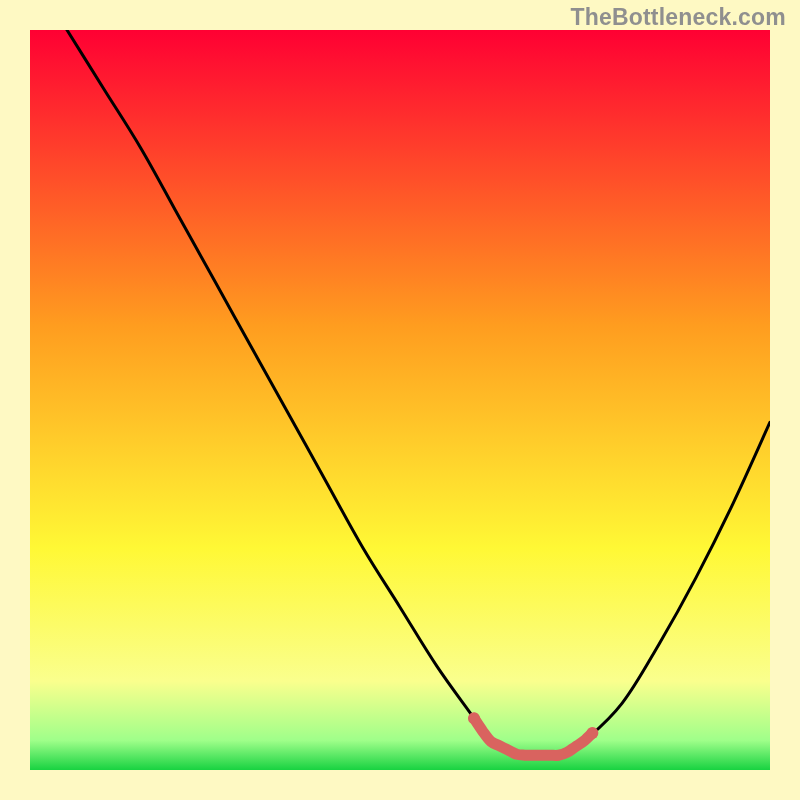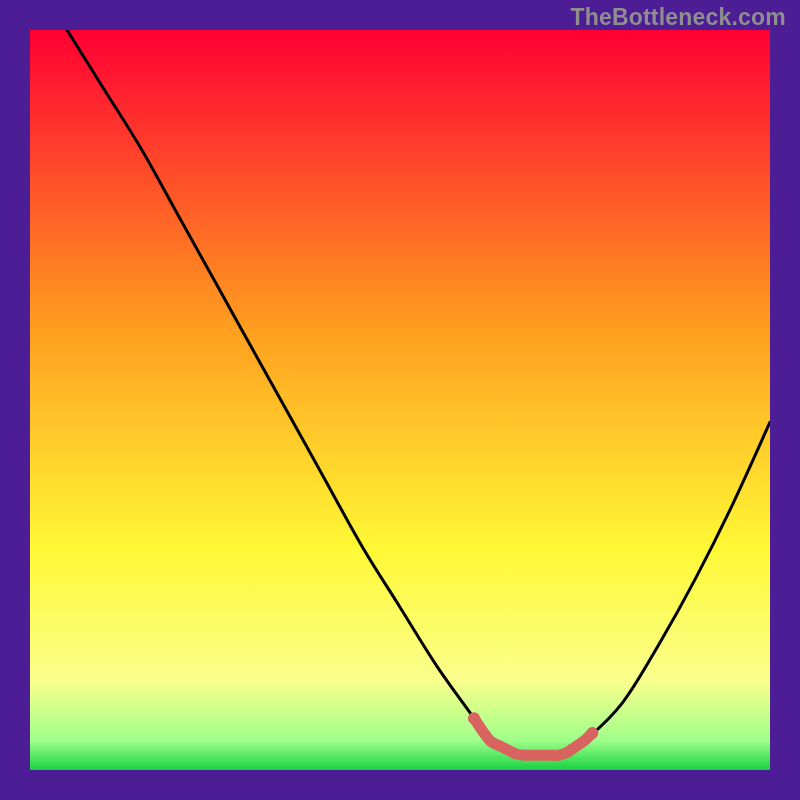--- a/index.html
+++ b/index.html
@@ -7,21 +7,21 @@
     padding: 0;
     width: 800px;
     height: 800px;
     background: #000000;
     overflow: hidden;
   }
   .container {
     position: relative;
     width: 800px;
     height: 800px;
-    background: #4c1d95;
+    background: #fef9c3;
   }
   .plot {
     position: absolute;
     left: 30px;
     top: 30px;
     width: 740px;
     height: 740px;
   }
   .watermark {
     position: absolute;

